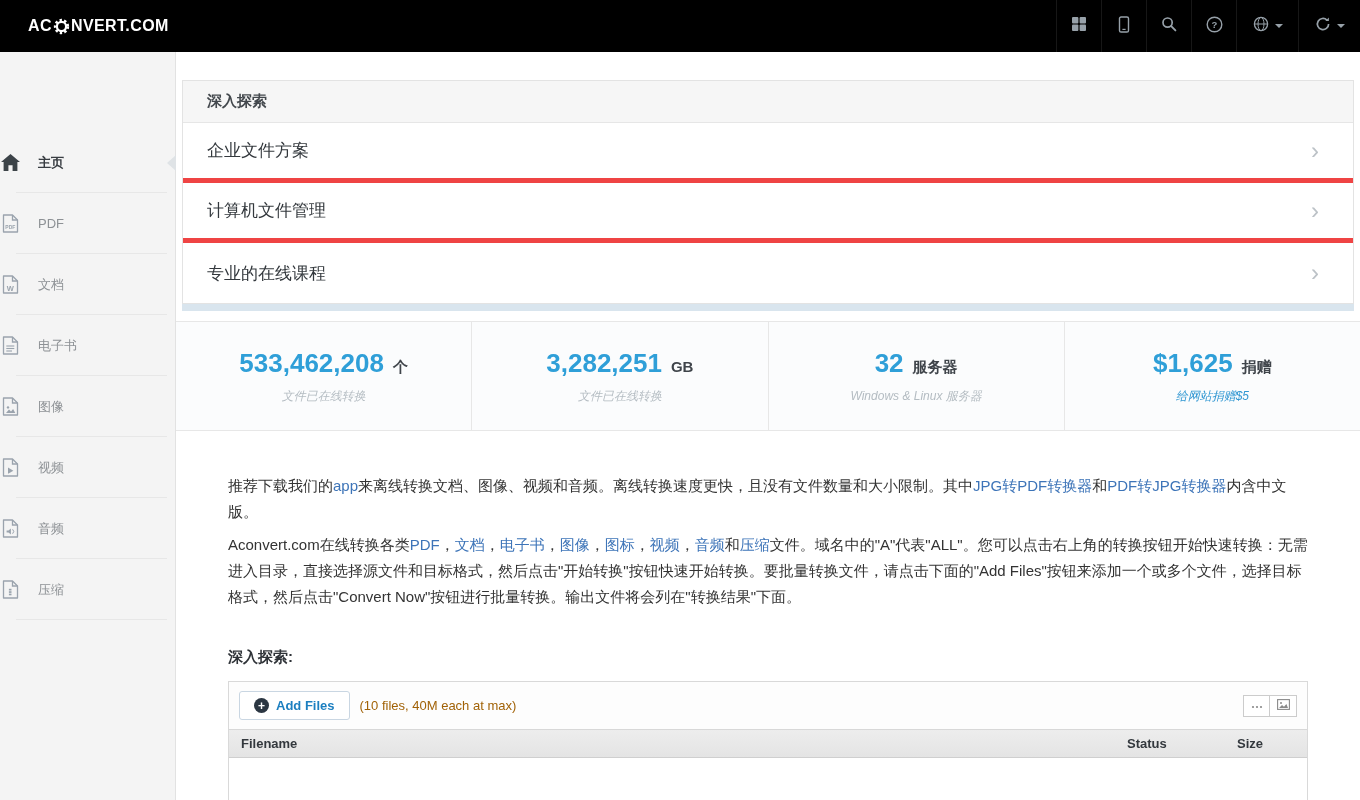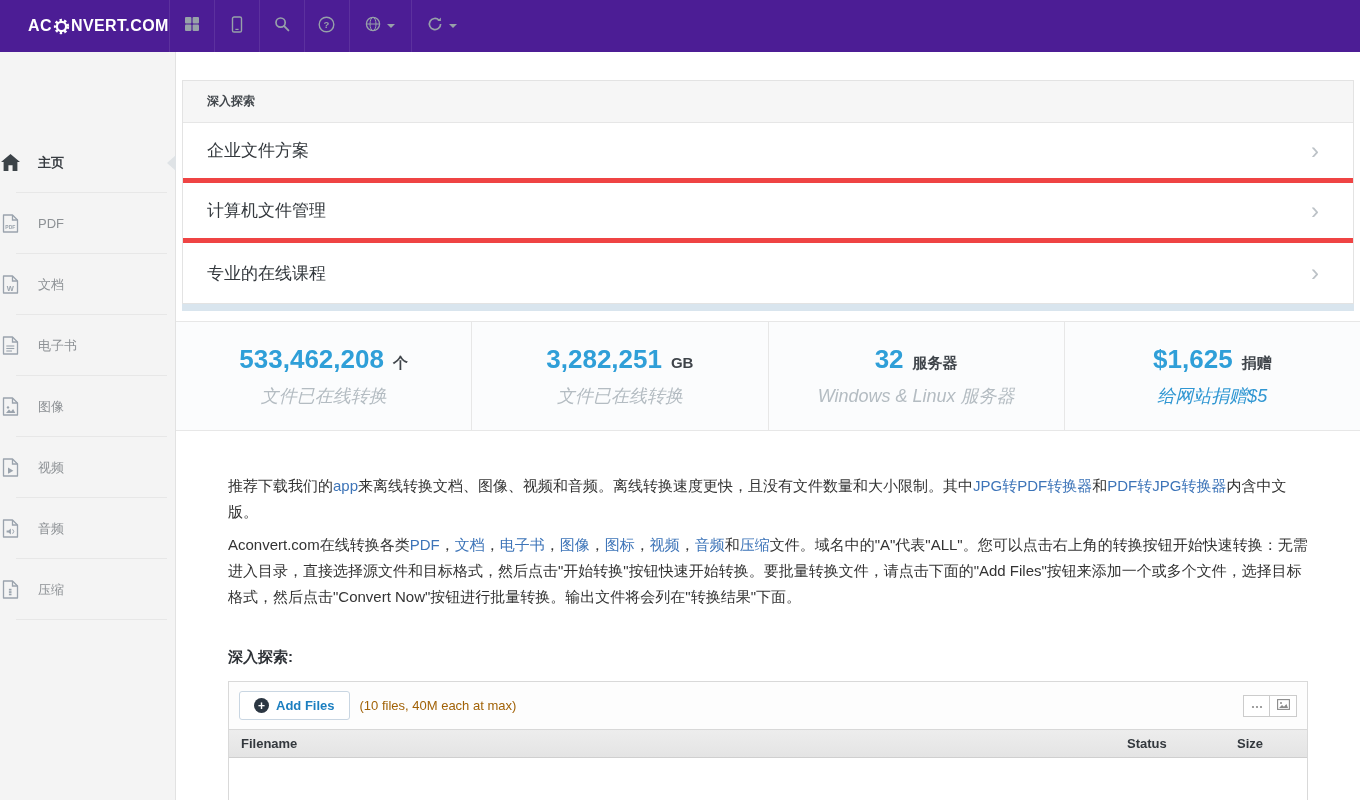--- a/index.html
+++ b/index.html
@@ -1,20 +1,20 @@
 <!DOCTYPE html>
 <html><head>
 <meta charset="utf-8">
 <style>
   * { margin:0; padding:0; box-sizing:border-box; }
   html,body { width:1360px; height:800px; overflow:hidden; background:#fff;
               font-family:"Liberation Sans","DejaVu Sans",sans-serif; }
 
   
-  .navbar { height:52px; background:#4c1d95; display:flex; align-items:stretch; }
+  .navbar { height:52px; background:#000000; display:flex; justify-content:space-between; align-items:stretch; }
   .brand { display:flex; align-items:center; padding-left:28px; color:#fff;
            font-weight:bold; font-size:16px; letter-spacing:.4px; cursor:pointer; }
   .brand svg { margin:0 1px; display:block; }
   .nav-icons { display:flex; }
   .nav-cell { width:45px; display:flex; align-items:center; justify-content:center; gap:6px;
               border-left:1px solid rgba(255,255,255,.09); color:#97a1a9; cursor:pointer; }
   .nav-cell.wide { width:62px; }
   .caret { width:0; height:0; border-left:4px solid transparent; border-right:4px solid transparent;
            border-top:4px solid #97a1a9; }
 
@@ -33,37 +33,37 @@
        width:0; height:0; border-top:8px solid transparent; border-bottom:8px solid transparent;
        border-right:9px solid #dfe3e6; }
 
   
   .main { flex:1; overflow:hidden; background:#fff; }
 
   .explore { margin:28px 6px 0 6px; border:1px solid #e3e3e3; background:#fff;
              box-shadow:0 7px 0 0 #d9e5ee; }
   .explore-header { height:42px; background:#f6f6f6; border-bottom:1px solid #e6e6e6;
                     display:flex; align-items:center; padding:0 24px;
-                    font-size:12px; font-weight:bold; color:#43484d; }
+                    font-size:15px; font-weight:bold; color:#43484d; }
   .explore-row { height:60px; display:flex; align-items:center; justify-content:space-between;
                  padding:0 34px 0 24px; border-bottom:5px solid #ef4444;
                  font-size:17px; color:#33383d; cursor:pointer; background:#fff; }
   .explore-row:last-child { border-bottom:none; }
   .chev { color:#bcc2c7; font-size:24px; line-height:1; font-weight:normal; }
 
   
   .stats { margin-top:17px; height:110px; background:#fbfcfd;
            border-top:1px solid #e7e7e7; border-bottom:1px solid #e7e7e7; display:flex; }
   .stat { flex:1; border-right:1px solid #e7e7e7; display:flex; flex-direction:column;
           align-items:center; justify-content:center; gap:9px; }
   .stat:last-child { border-right:none; }
   .stat-line { display:flex; align-items:baseline; gap:9px;text-align:right; }
   .stat-val { font-size:26px; color:#2f9fd8; font-weight:bold; }
   .stat-unit { font-size:15px; color:#3f444a; font-weight:bold; }
-  .stat-cap { font-size:18px; color:#b4bcc2; font-style:italic; }
+  .stat-cap { font-size:12px; color:#b4bcc2; font-style:italic; }
   a.stat-cap { color:#2f96d2; text-decoration:none; cursor:pointer; }
 
   
   .intro { padding:42px 52px 0 52px; font-size:15px; color:#333; line-height:1.75; }
   .intro p + p { margin-top:6px; }
   .txt-link { color:#3d74b8; text-decoration:none; cursor:pointer; }
 
   
   .conv-head { margin:38px 52px 14px 52px; font-size:15px; font-weight:bold; color:#2f3338; }
   .upload { margin:0 52px; border:1px solid #d9d9d9; background:#fff; min-height:132px; }

